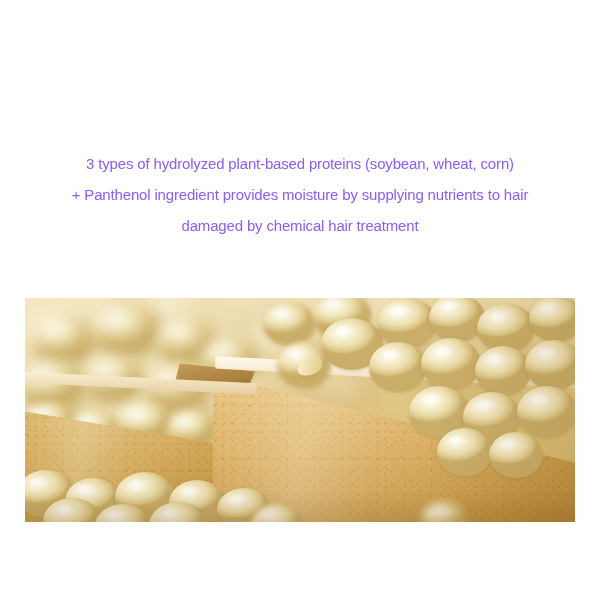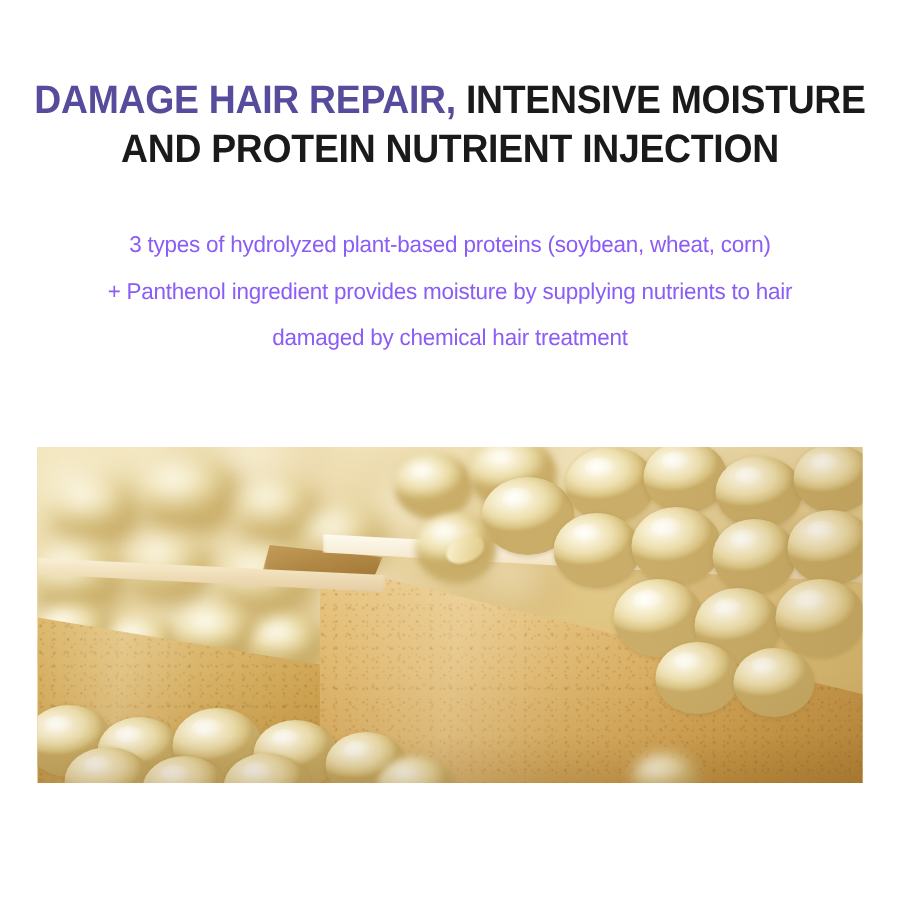--- a/index.html
+++ b/index.html
@@ -240,24 +240,20 @@
       linear-gradient(0deg, rgba(120,82,25,0.22) 0%, rgba(120,82,25,0.04) 14%, rgba(0,0,0,0) 34%),
       linear-gradient(270deg, rgba(130,90,30,0.14) 0%, rgba(0,0,0,0) 26%);
     pointer-events: none;
   }
 </style>
 </head>
 <body>
 
 <div class="page">
 
-  <div class="headline">
-    <span class="headline-line"><span class="accent">DAMAGE HAIR REPAIR,</span><span> INTENSIVE MOISTURE</span></span>
-    <span class="headline-line">AND PROTEIN NUTRIENT INJECTION</span>
-  </div>
 
   <div class="body-copy">
     <span>3 types of hydrolyzed plant-based proteins (soybean, wheat, corn)</span>
     <span>+ Panthenol ingredient provides moisture by supplying nutrients to hair</span>
     <span>damaged by chemical hair treatment</span>
   </div>
 
   <div class="photo">
     <div class="photo-inner">
 

